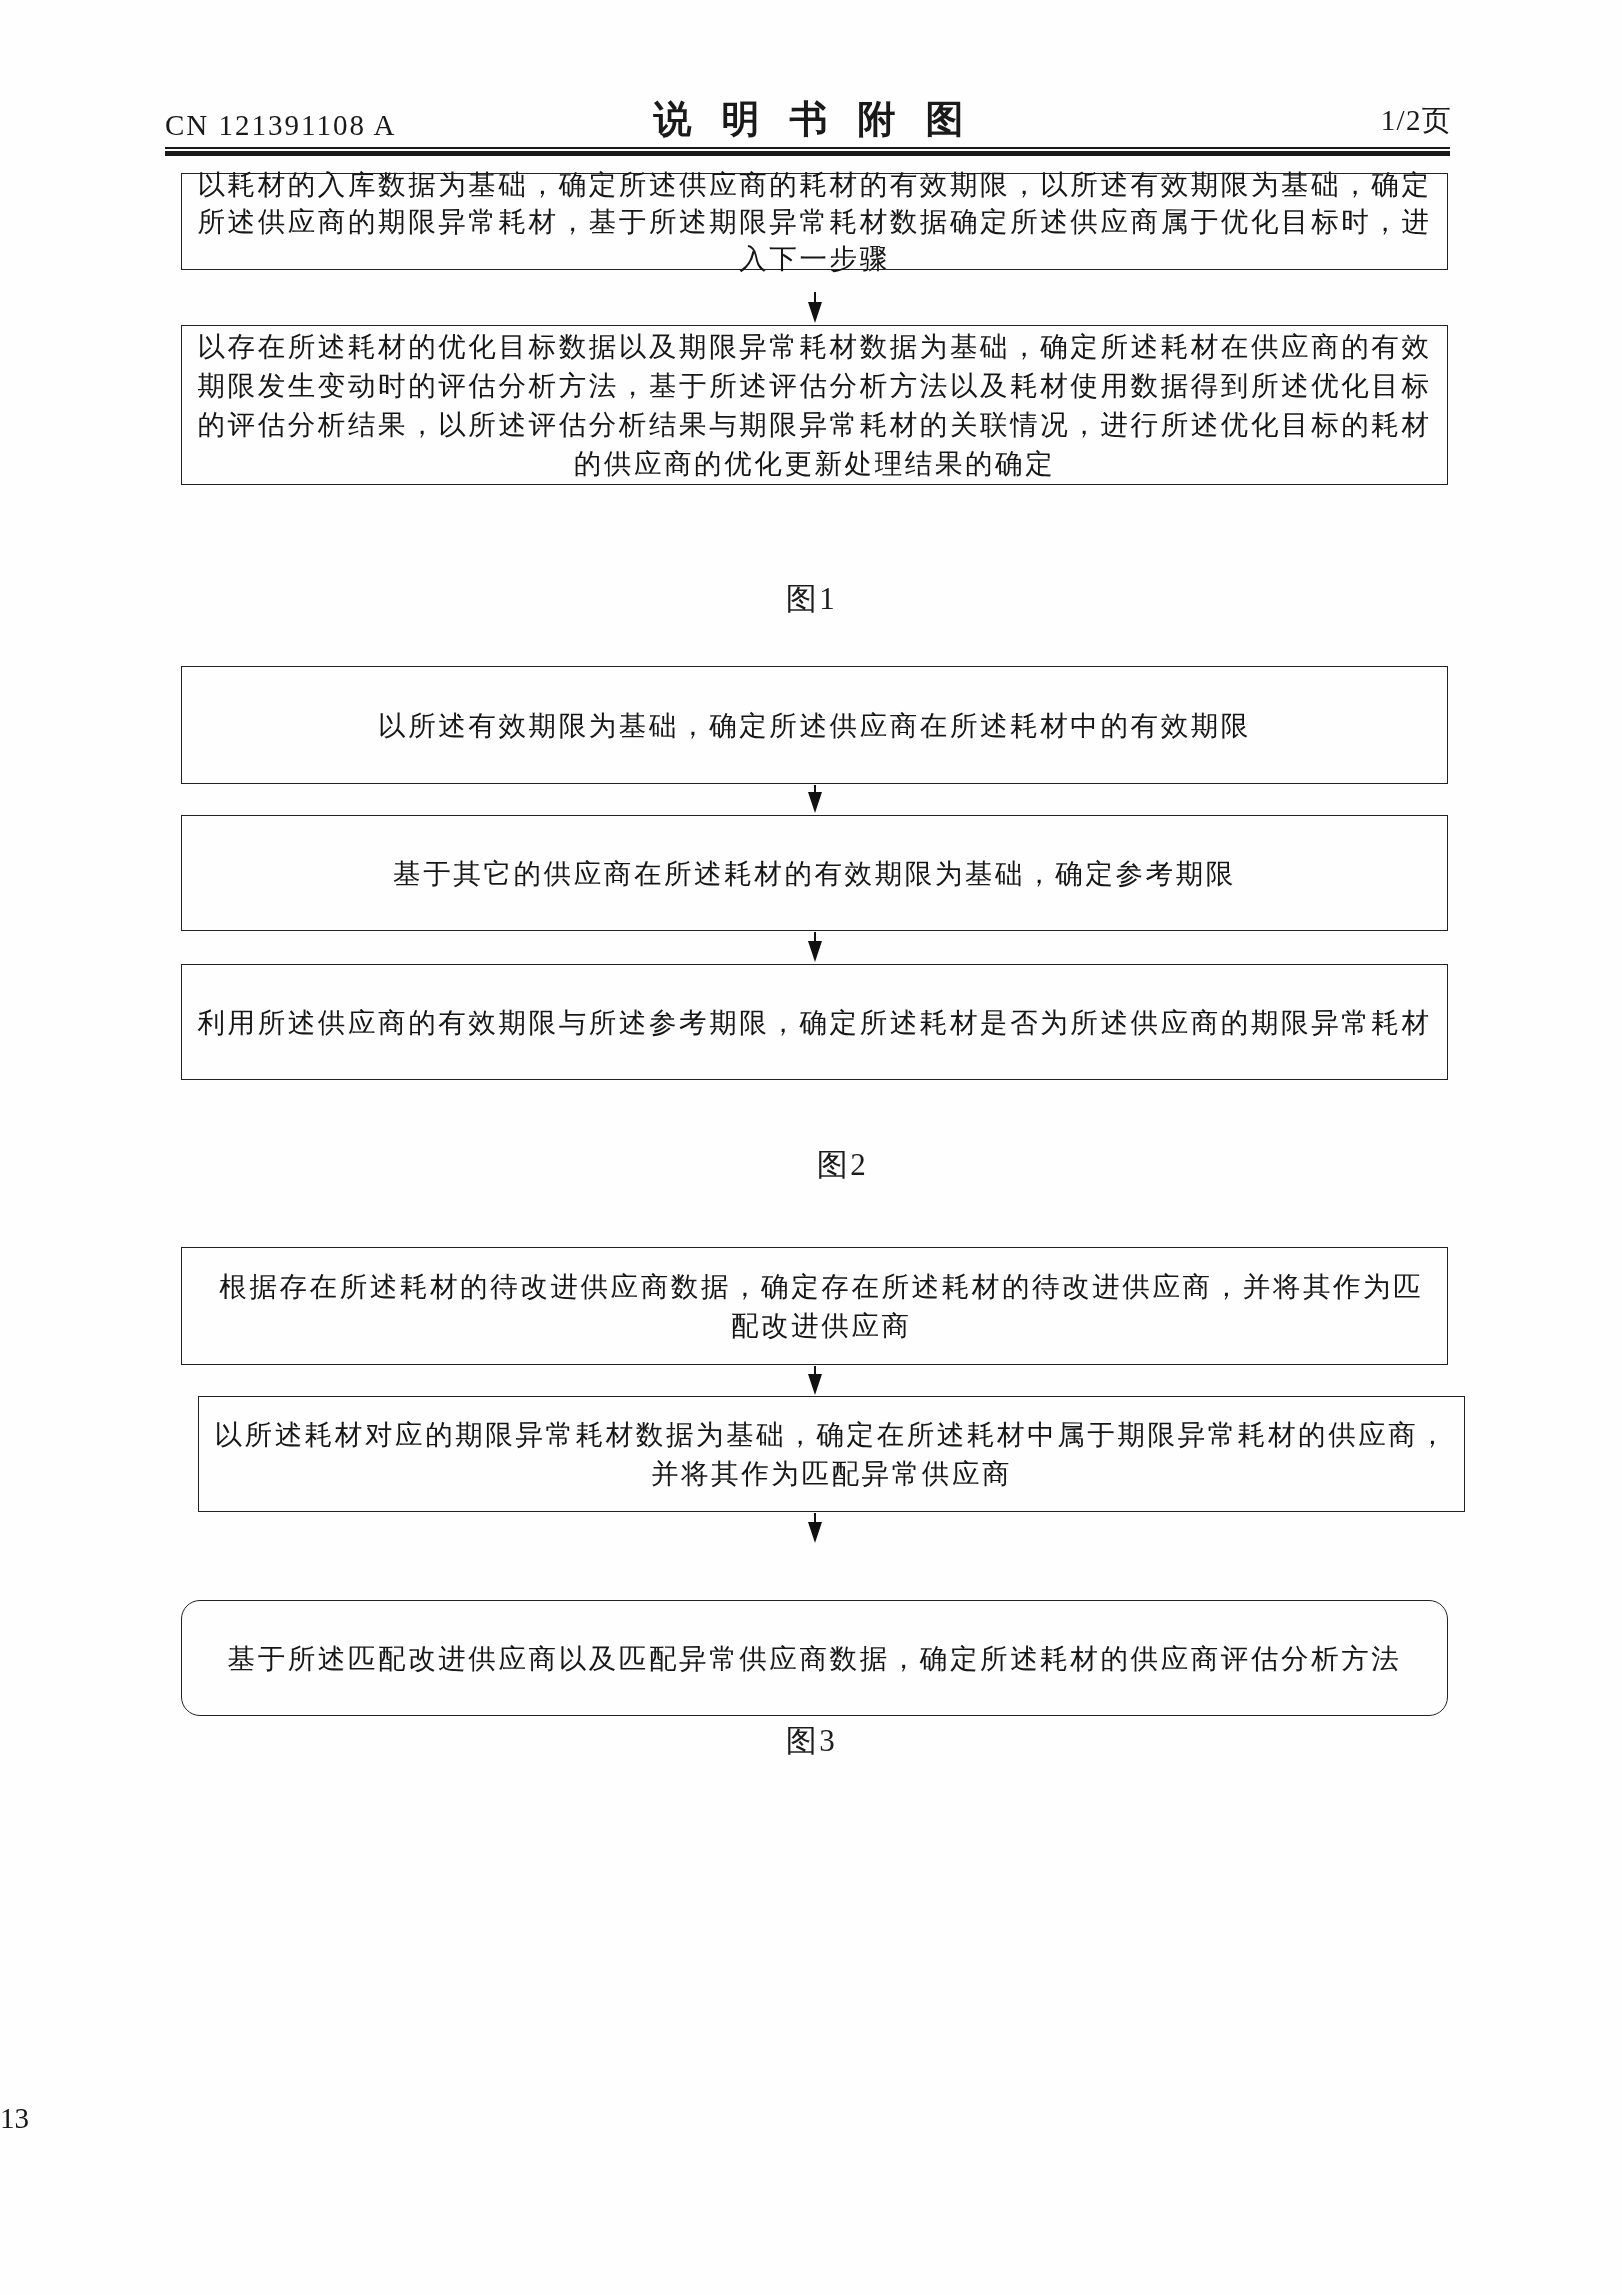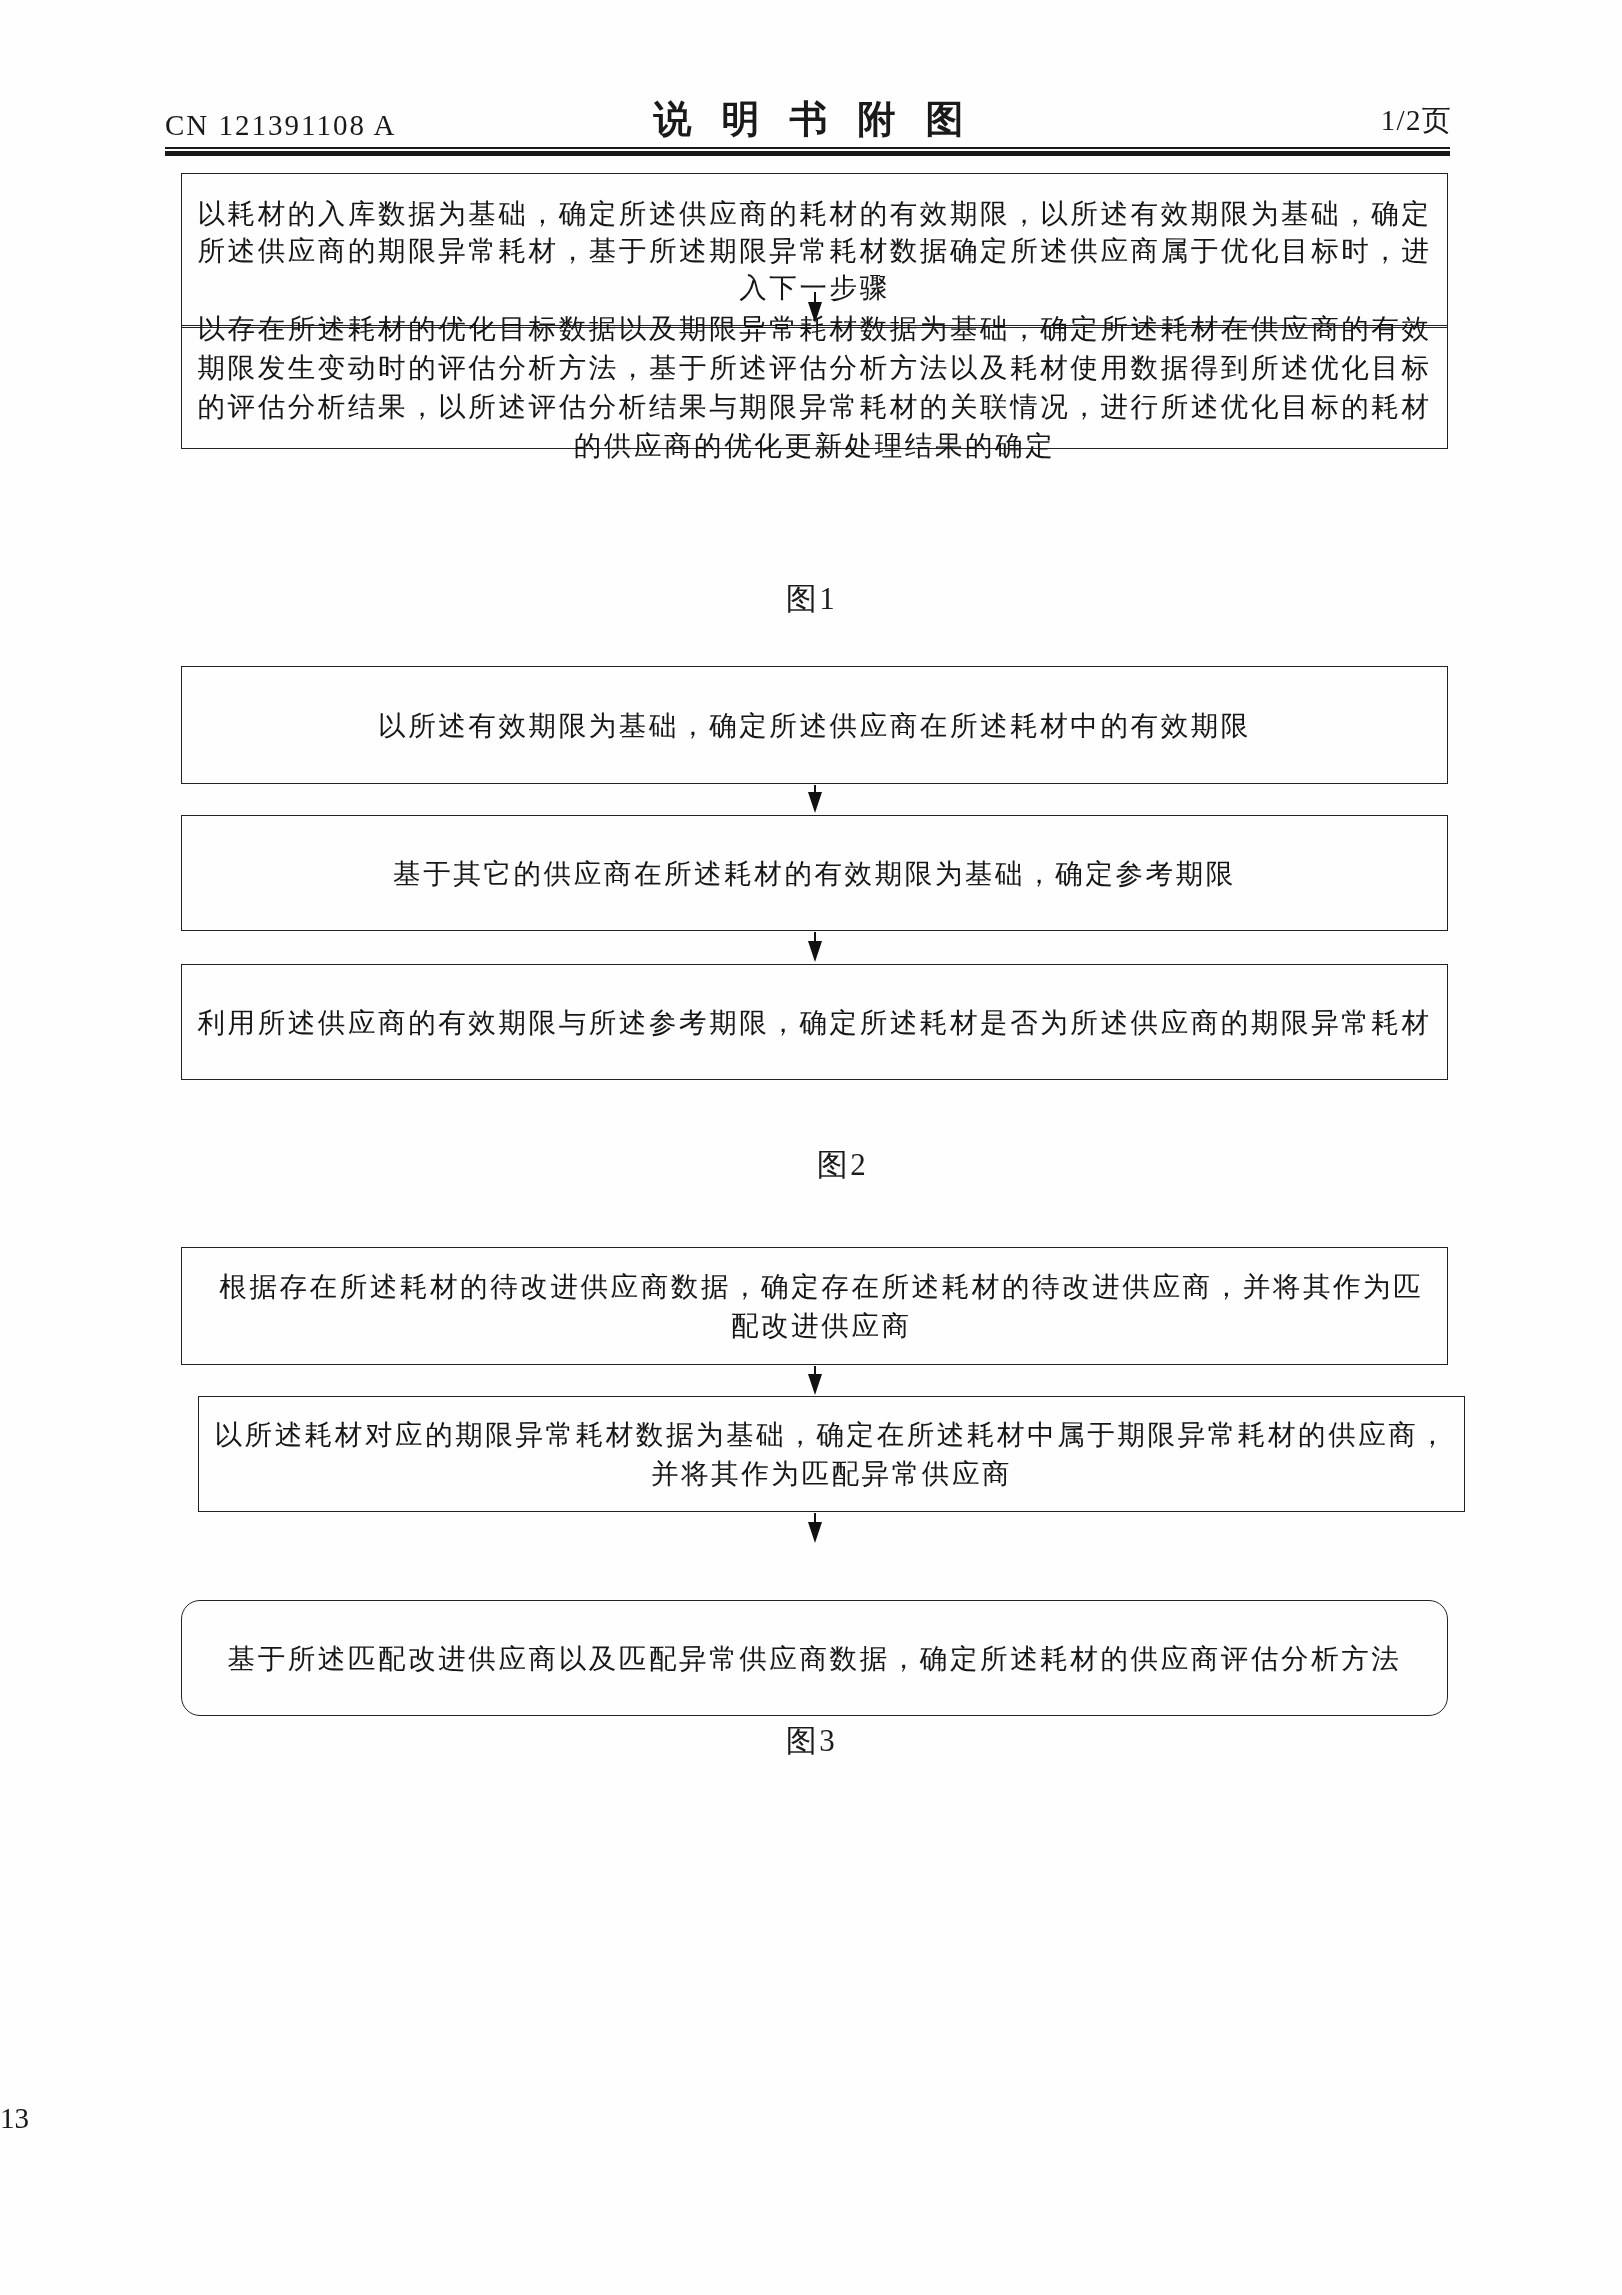--- a/index.html
+++ b/index.html
@@ -72,22 +72,22 @@
     display: flex;
     align-items: center;
     justify-content: center;
     padding: 2.6px 14.4px;
     font-size: 27.5px;
     line-height: 39px;
     letter-spacing: 2.6px;
     text-align: center;
     color: #161616;
   }
-  #box-1-1 { top: 173px;  height: 155px; line-height: 37px; }
-  #box-1-2 { top: 325px;  height: 124px; font-family: Liberation Serif, serif; }
+  #box-1-1 { top: 173px;  height: 97px; line-height: 37px; }
+  #box-1-2 { top: 325px;  height: 160px; font-family: Liberation Serif, serif; }
   #box-2-1 { top: 666px; height: 118px; }
   #box-2-2 { top: 815px; height: 116px; }
   #box-2-3 { top: 964px; height: 116px; }
   #box-3-1 { top: 1247px; height: 118px; padding-left: 28px; }
   #box-3-2 { top: 1396px; height: 116px; margin-left: 17px; }
   #box-3-3 { top: 1600px; height: 116px; border-radius: 19px; }
 
   
   .flow-arrow {
     position: absolute;

